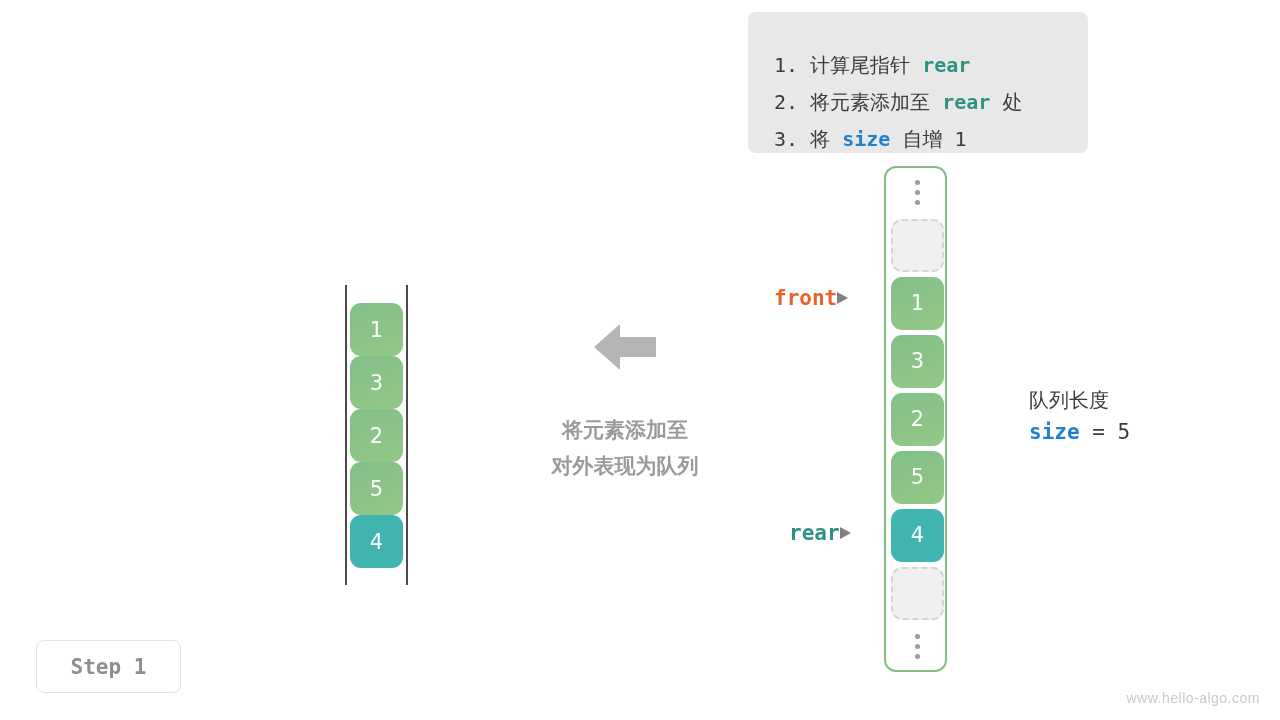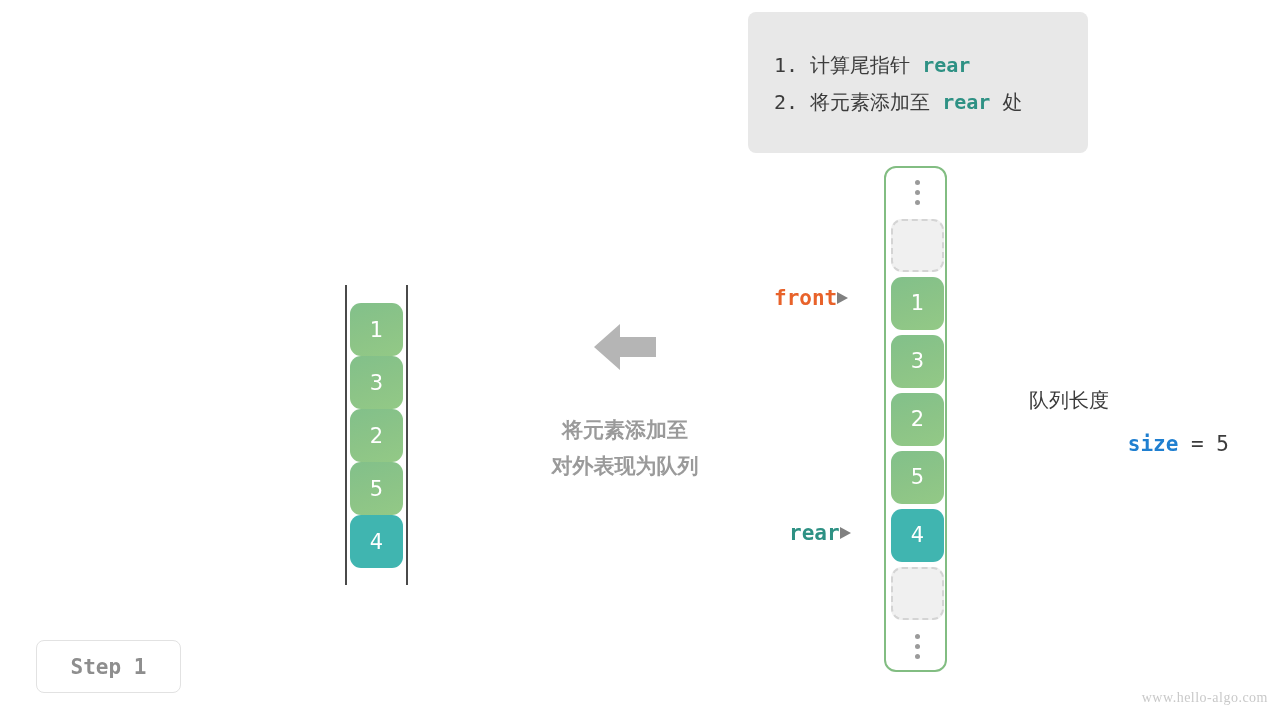--- a/index.html
+++ b/index.html
@@ -216,22 +216,21 @@
     color: #3c3c3c;
     line-height: 30px;
     margin-top: 44px;
   }
   #size-note .code {
     font-family: "DejaVu Sans Mono", "Liberation Mono", monospace;
     font-size: 21px;
     color: #3c3c3c;
     line-height: 34px;
     white-space: pre;
-    margin-top: 12px;
-    text-align: right;
+    margin-top: 0;
   }
 
   
   #step-badge {
     position: absolute;
     left: 36px;
     top: 640px;
     width: 145px;
     height: 53px;
     border: 1px solid #e2e2e2;
@@ -242,36 +241,37 @@
     font-family: "DejaVu Sans Mono", "Liberation Mono", monospace;
     font-size: 21px;
     font-weight: bold;
     color: #8e8e8e;
     box-sizing: border-box;
   }
 
   
   #watermark {
     position: absolute;
-    right: 12px;
+    right: 20px;
     bottom: 14px;
-    font-family: Liberation Serif, serif;
+    font-family: Liberation Sans, sans-serif;
     font-size: 14px;
     color: #c9c9c9;
     letter-spacing: 0.5px;
   }
 </style>
 </head>
 <body>
 
 <div class="stage">
 
   <div class="gray-box" id="instructions">
     <div class="instr-line"><span>1. 计算尾指针 </span><span class="kw-teal">rear</span><span></span></div>
     <div class="instr-line"><span>2. 将元素添加至 </span><span class="kw-teal">rear</span><span> 处</span></div>
+    <div class="instr-line"><span>3. 将 </span><span class="kw-blue">size</span><span> 自增 1</span></div>
   </div>
 
 
   <div id="left-queue">
     <div class="queue-rail left"></div>
     <div class="queue-rail right"></div>
     <div class="cells">
       <div class="cell green">1</div>
       <div class="cell green">3</div>
       <div class="cell green">2</div>

